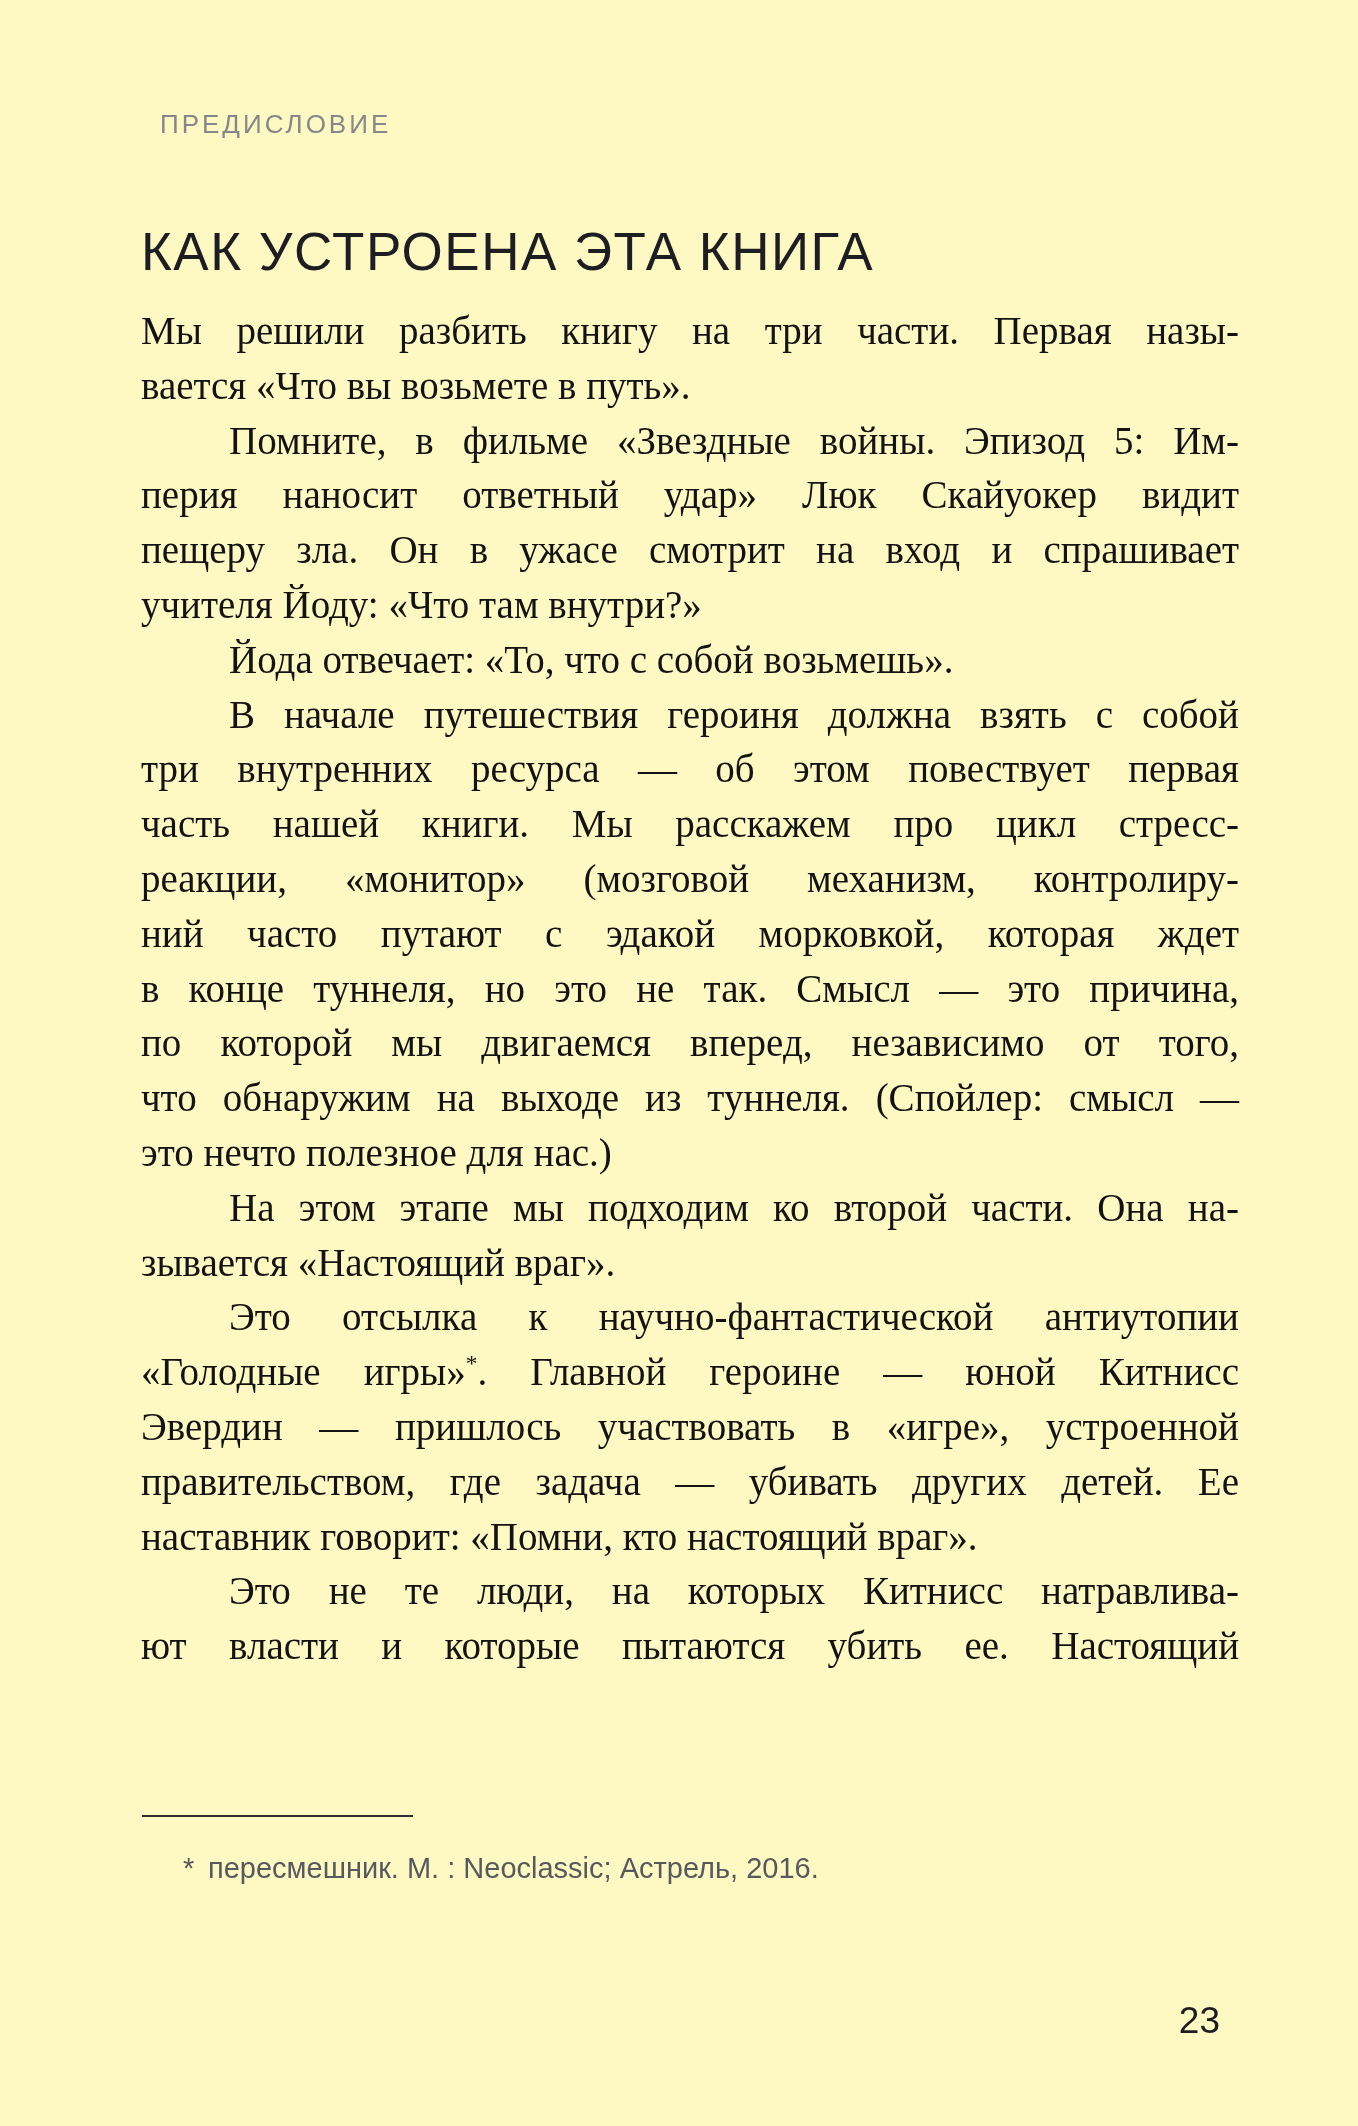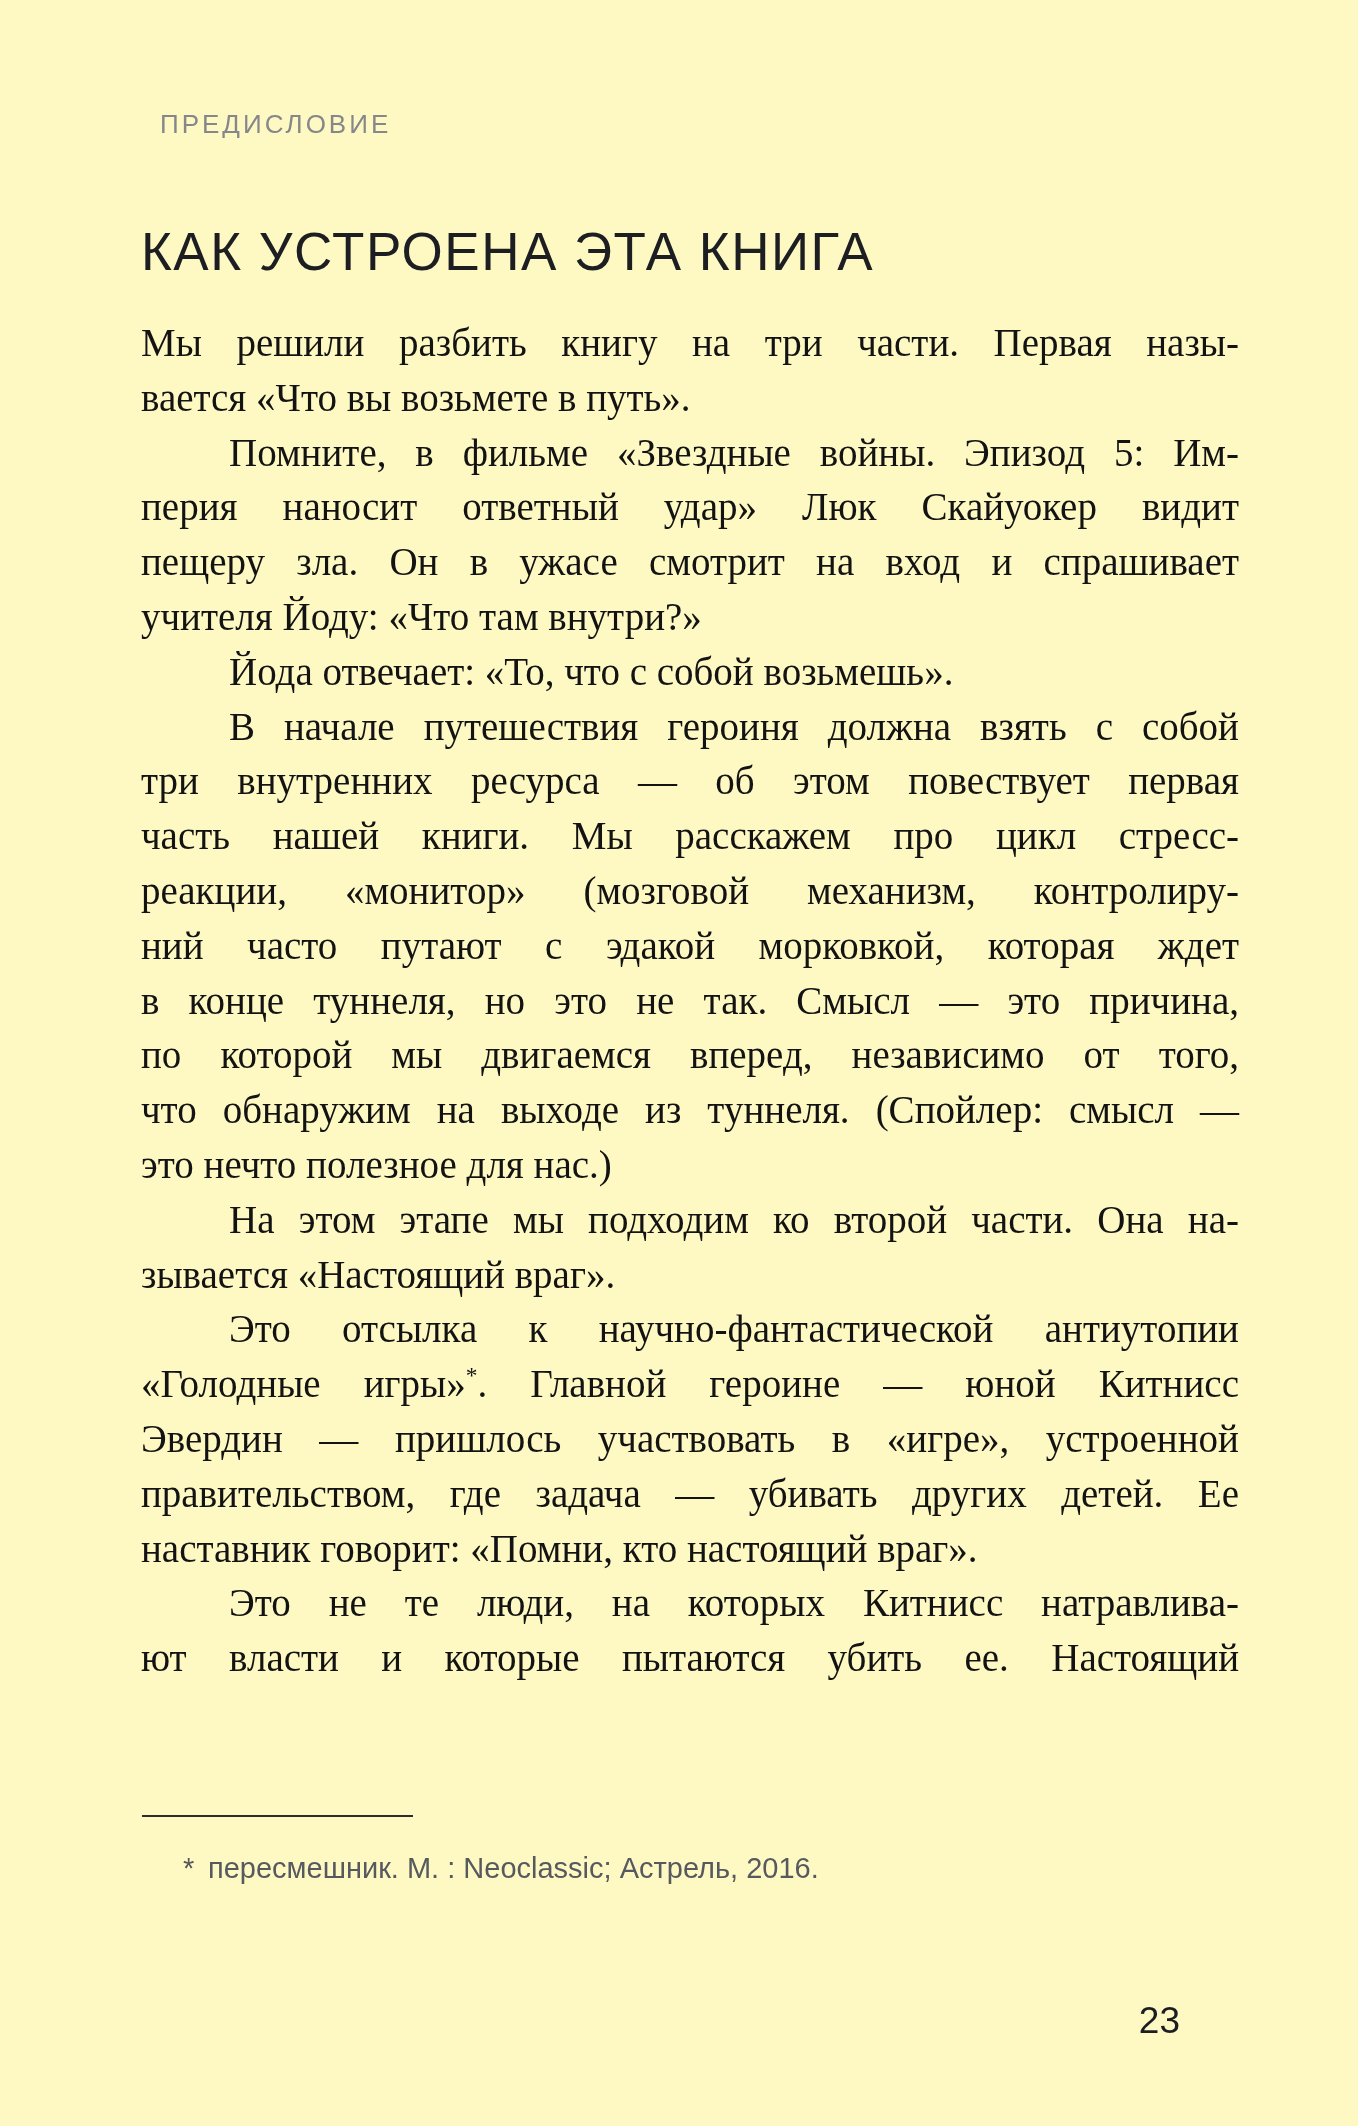--- a/index.html
+++ b/index.html
@@ -14,42 +14,42 @@
     font-size:26px; letter-spacing:3px; font-weight:400;
     color:#85878a;
   }
   .section-heading {
     position:absolute; left:141px; top:221px;
     font-family:"Liberation Sans", sans-serif;
     font-size:53px; font-weight:400; letter-spacing:1.5px;
     color:#1c1e22; white-space:nowrap;
   }
   .body-text {
-    position:absolute; left:141px; top:316px; width:1098px;
+    position:absolute; left:141px; top:304px; width:1098px;
     font-family:"Liberation Serif", serif;
     font-size:39px; line-height:54.8px; color:#131313;
   }
   .line { text-align:justify; text-align-last:left; }
   .line.j { text-align-last:justify; }
   .line.ind { padding-left:88px; }
   .line sup { font-size:0.6em; vertical-align:super; line-height:0; }
   .footnote-rule {
     position:absolute; left:142px; top:1815px;
     width:271px; height:2px; background:#2d2d2d;
   }
   .footnote {
     position:absolute; left:183px; top:1847px; width:700px;
     font-family:"Liberation Sans", sans-serif;
     font-size:29px; line-height:42px; font-weight:300;
     color:#56595e; display:flex;
   }
   .footnote-marker { flex:0 0 25px; }
   .footnote-body { flex:1; }
   .page-number {
-    position:absolute; left:1080px; top:2000px; width:100px;
+    position:absolute; left:1120px; top:2000px; width:100px;
     text-align:right;
     font-family:"Liberation Sans", sans-serif;
     font-size:37px; color:#1b1d21;
   }
 </style>
 </head>
 <body>
 
 <div class="page">
 

